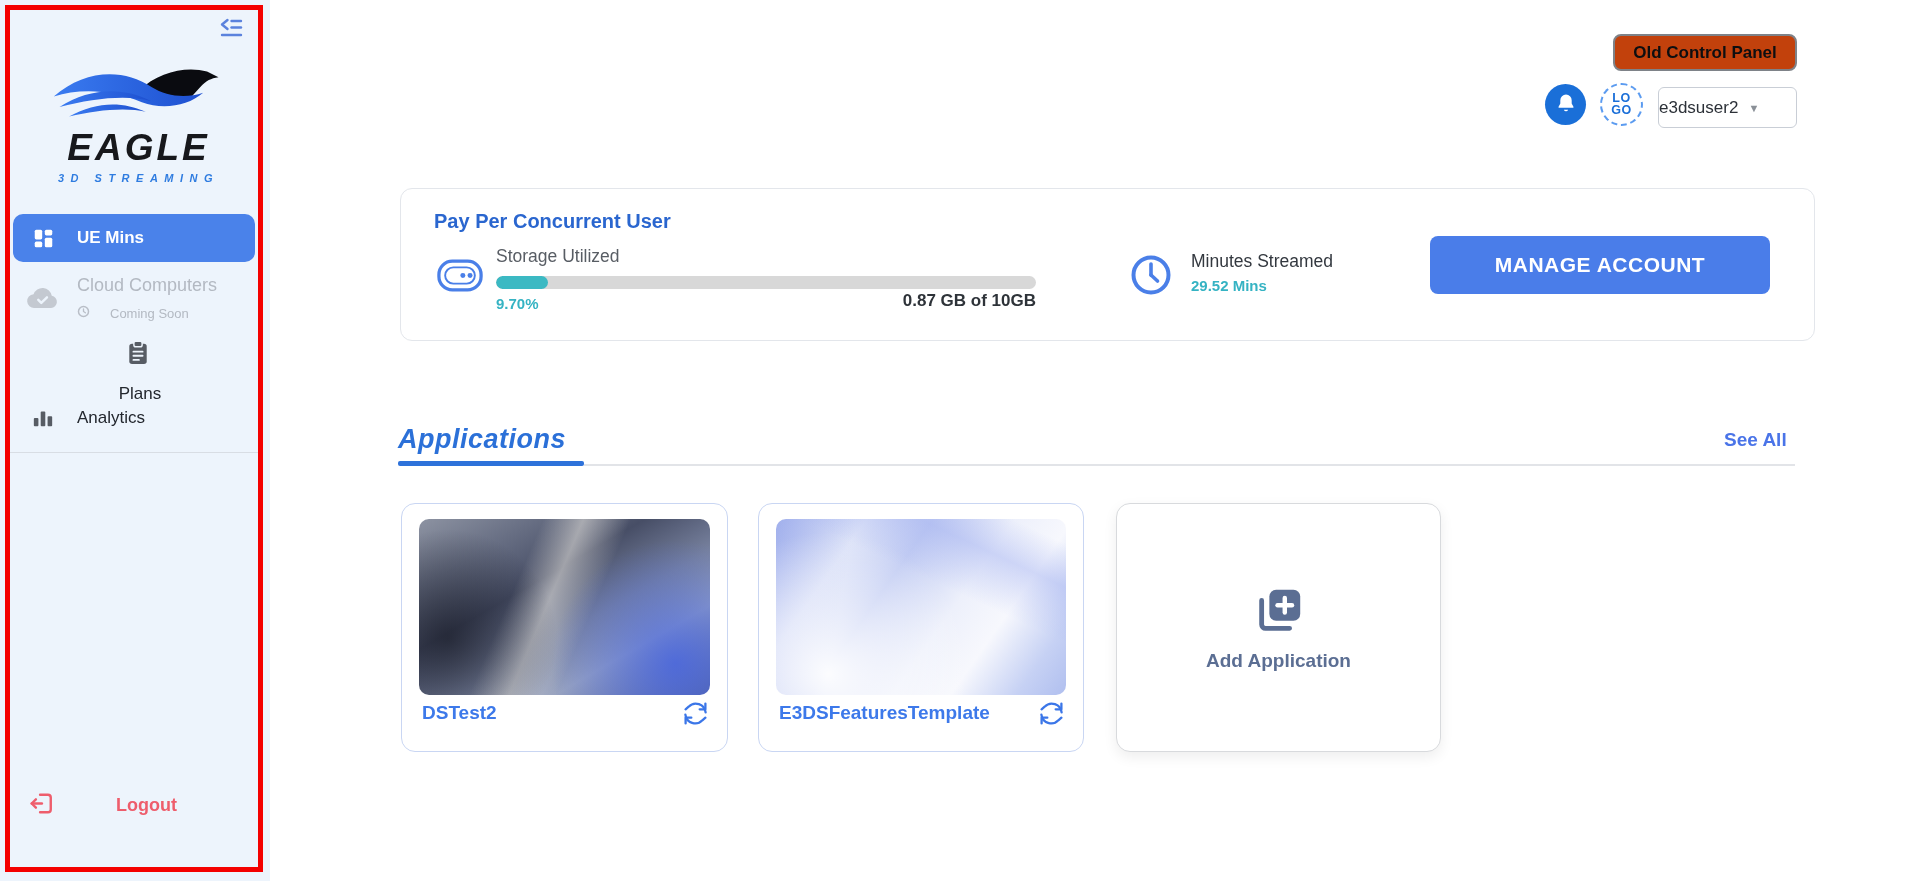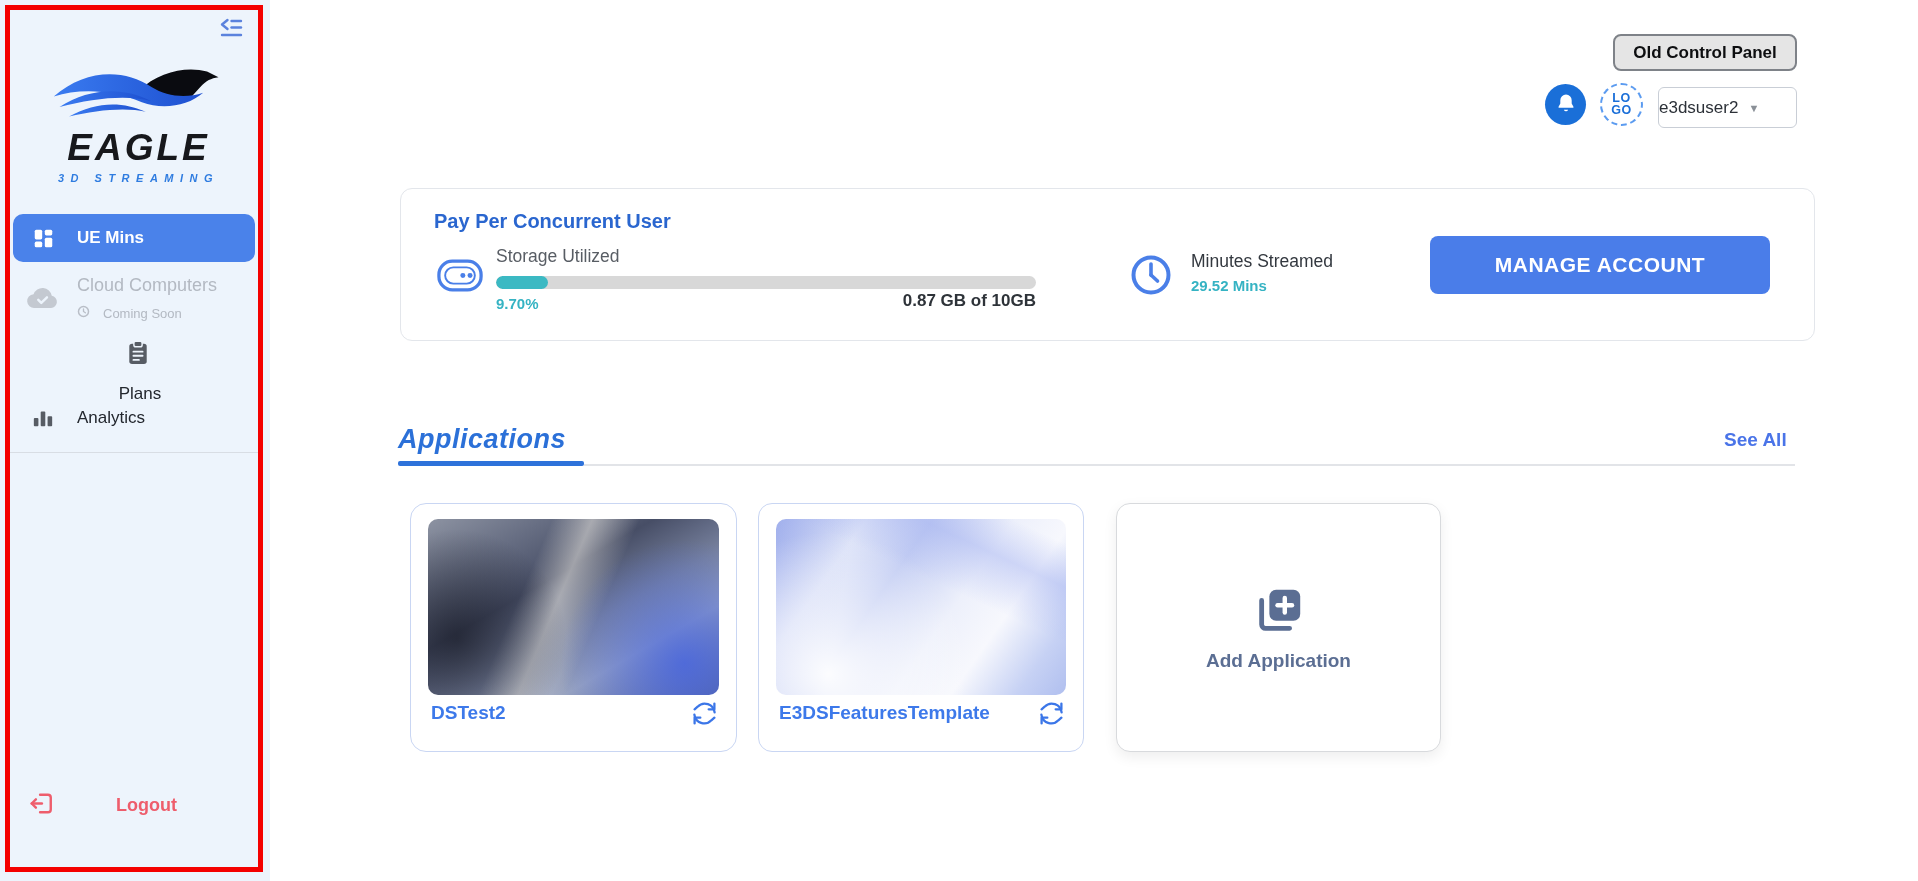--- a/index.html
+++ b/index.html
@@ -22,33 +22,33 @@
 
   .nav-item { position:absolute; left:13px; width:242px; display:flex; align-items:center; cursor:pointer; }
   .nav-item .ico { width:44px; display:flex; justify-content:center; flex:0 0 44px; margin-left:8px; }
   .nav-active { top:214px; height:48px; background:#4a82ea; border-radius:10px; }
   .nav-active .nav-label { color:#fff; font-weight:700; font-size:17px; }
   .nav-label { font-size:17px; color:#23272e; margin-left:12px; }
 
   .nav-cloud { top:276px; height:44px; cursor:default; }
   .cloud-text { margin-left:12px; }
   .cloud-title { font-size:18px; color:#b3b9c2; }
-  .cloud-sub { font-size:13px; color:#b3b9c2; display:flex; align-items:center; gap:13px; margin-top:9px; }
+  .cloud-sub { font-size:13px; color:#b3b9c2; display:flex; align-items:center; gap:20px; margin-top:9px; }
 
   .nav-plans { top:340px; height:40px;flex-direction:column; }
   .nav-analytics { top:398px; height:40px; }
 
   .side-divider { position:absolute; top:452px; left:9px; width:252px; height:1px; background:#d8dde4; }
 
   .logout-row { position:absolute; top:791px; left:28px; display:flex; align-items:center; cursor:pointer;gap:40px; }
   .logout-label { margin-left:22px; font-size:18px; font-weight:600; color:#ee5d6c; }
 
   
   .old-panel-btn { position:absolute; left:1613px; top:34px; width:184px; height:37px;
-    background:#e5e5e5; border:2px solid #7e8288; border-radius:8px; color:#0d0e10;
+    background:#c2410c; border:2px solid #7e8288; border-radius:8px; color:#0d0e10;
     font-weight:700; font-size:17px; display:flex; align-items:center; justify-content:center; cursor:pointer;
     font-family:"Liberation Sans", sans-serif; }
   .bell-btn { position:absolute; left:1545px; top:84px; width:41px; height:41px; border-radius:50%;
     background:#1a6fd8; display:flex; align-items:center; justify-content:center; cursor:pointer; }
   .avatar { position:absolute; left:1600px; top:83px; width:43px; height:43px; border-radius:50%;
     background:#fff; border:2px dashed #5b9bf0; display:flex; flex-direction:column;
     align-items:center; justify-content:center; cursor:pointer; }
   .avatar span { font-size:12.5px; font-weight:900; color:#1b6fd8; line-height:0.95; letter-spacing:0.5px; }
   .user-dd { position:absolute; left:1658px; top:87px; width:139px; height:41px; background:#fff;
     border:1px solid #c9ced6; border-radius:6px; display:flex; align-items:center;
@@ -78,21 +78,21 @@
   
   .apps-tab { position:absolute; left:398px; top:424px; font-size:27px; font-weight:800; font-style:italic;
     color:#2b70d8; letter-spacing:0.5px; cursor:pointer; }
   .apps-underline { position:absolute; left:398px; top:461px; width:186px; height:4.5px;
     background:#2e72da; border-radius:2px; }
   .apps-baseline { position:absolute; left:584px; top:464px; width:1211px; height:1.5px; background:#e2e4e8; }
   .see-all { position:absolute; left:1724px; top:429px; font-size:19px; font-weight:700; color:#4a74e8; cursor:pointer; }
 
   .app-card { position:absolute; top:503px; height:249px; background:#fff; border-radius:14px;
     border:1.5px solid #c9d6f3; cursor:pointer; }
-  .app-card-1 { left:410px; width:327px;border-radius:16px; }
+  .app-card-1 { left:401px; width:327px; }
   .app-card-2 { left:758px; width:326px; }
   .app-thumb { position:absolute; left:17px; right:17px; top:15px; height:176px; border-radius:10px; }
   .thumb-dark { background:
       radial-gradient(circle at 88% 82%, rgba(64,96,230,0.75), rgba(64,96,230,0) 42%),
       radial-gradient(circle at 10% 68%, rgba(15,17,26,0.60), rgba(15,17,26,0) 38%),
       linear-gradient(113deg, rgba(235,232,225,0) 34%, rgba(235,232,225,0.55) 45%, rgba(235,232,225,0) 58%),
       linear-gradient(150deg, #8d93a2 0%, #676e83 20%, #474e66 38%, #78829f 58%, #98a3c0 74%, #5c6a9c 100%); }
   .thumb-light { background:
       radial-gradient(circle at 18% 88%, rgba(255,255,255,0.95), rgba(255,255,255,0) 50%),
       linear-gradient(100deg, rgba(120,140,230,0.35) 0%, rgba(120,140,230,0) 25%),

